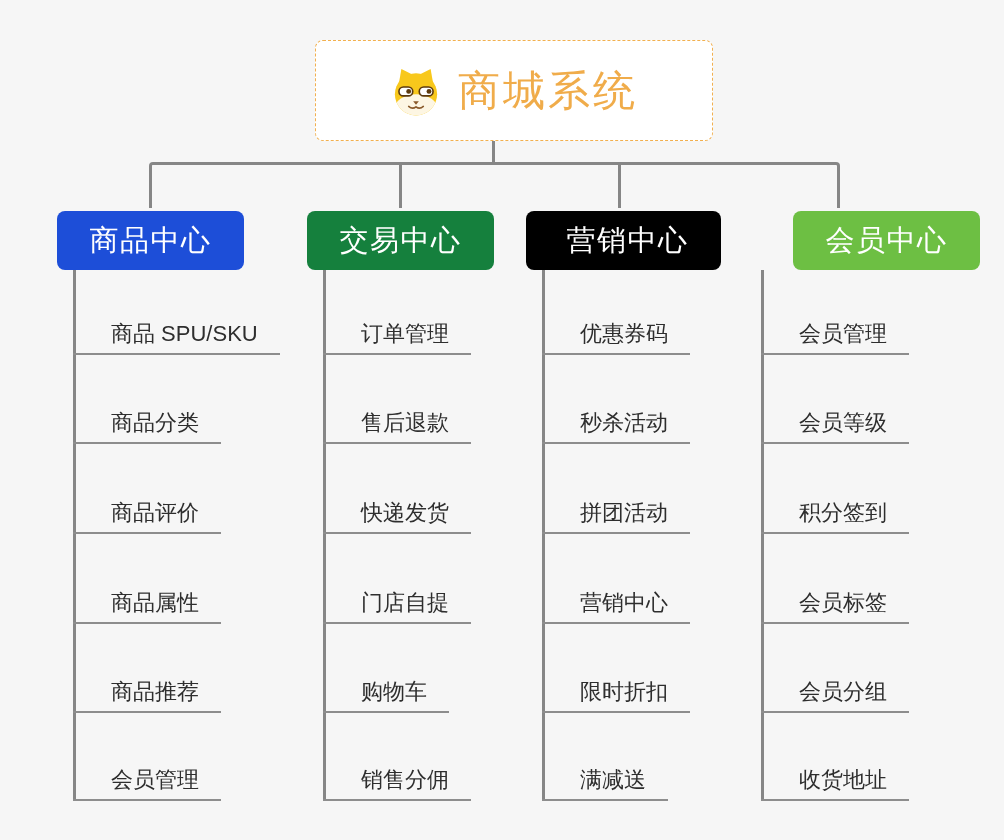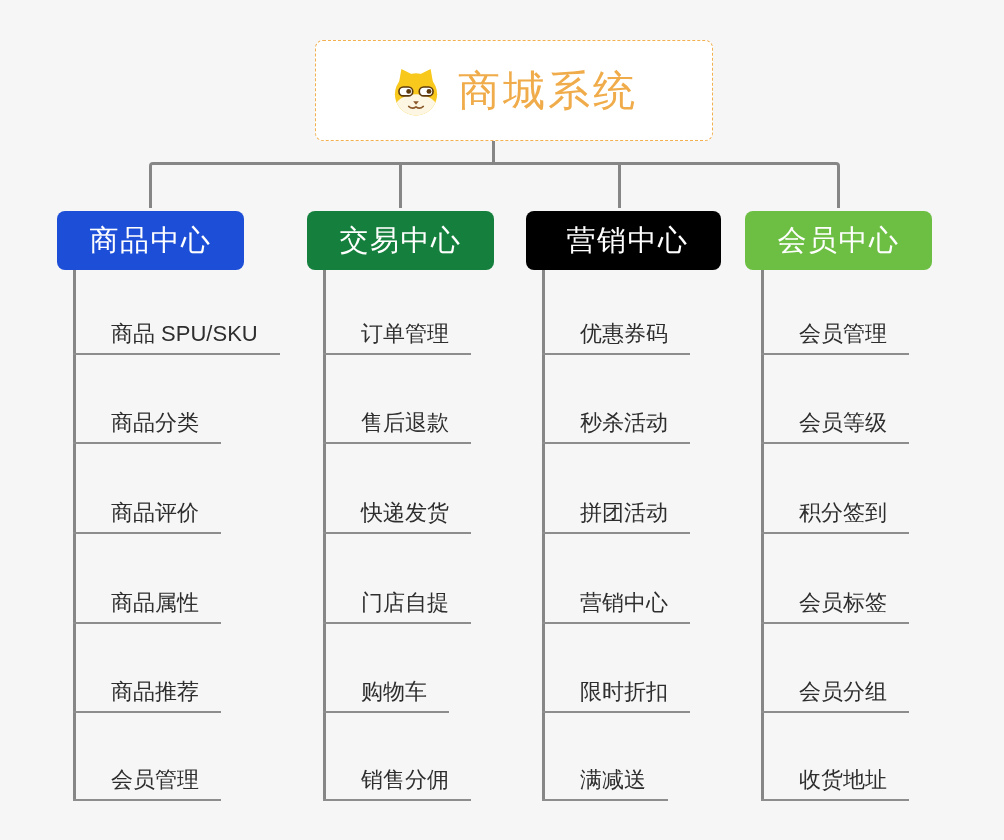--- a/index.html
+++ b/index.html
@@ -140,21 +140,21 @@
     <div class="trunk"></div>
     <div class="leaf r0">优惠券码</div>
     <div class="leaf r1">秒杀活动</div>
     <div class="leaf r2">拼团活动</div>
     <div class="leaf r3">营销中心</div>
     <div class="leaf r4">限时折扣</div>
     <div class="leaf r5">满减送</div>
   </div>
 
   <div class="branch-col col-3">
-    <div class="branch-header" style="background-color: rgb(109, 191, 67);">会员中心</div>
+    <div class="branch-header" style="background-color: rgb(109, 191, 67); margin-left: 48px;">会员中心</div>
     <div class="trunk"></div>
     <div class="leaf r0">会员管理</div>
     <div class="leaf r1">会员等级</div>
     <div class="leaf r2">积分签到</div>
     <div class="leaf r3">会员标签</div>
     <div class="leaf r4">会员分组</div>
     <div class="leaf r5">收货地址</div>
   </div>
 
 </div>

